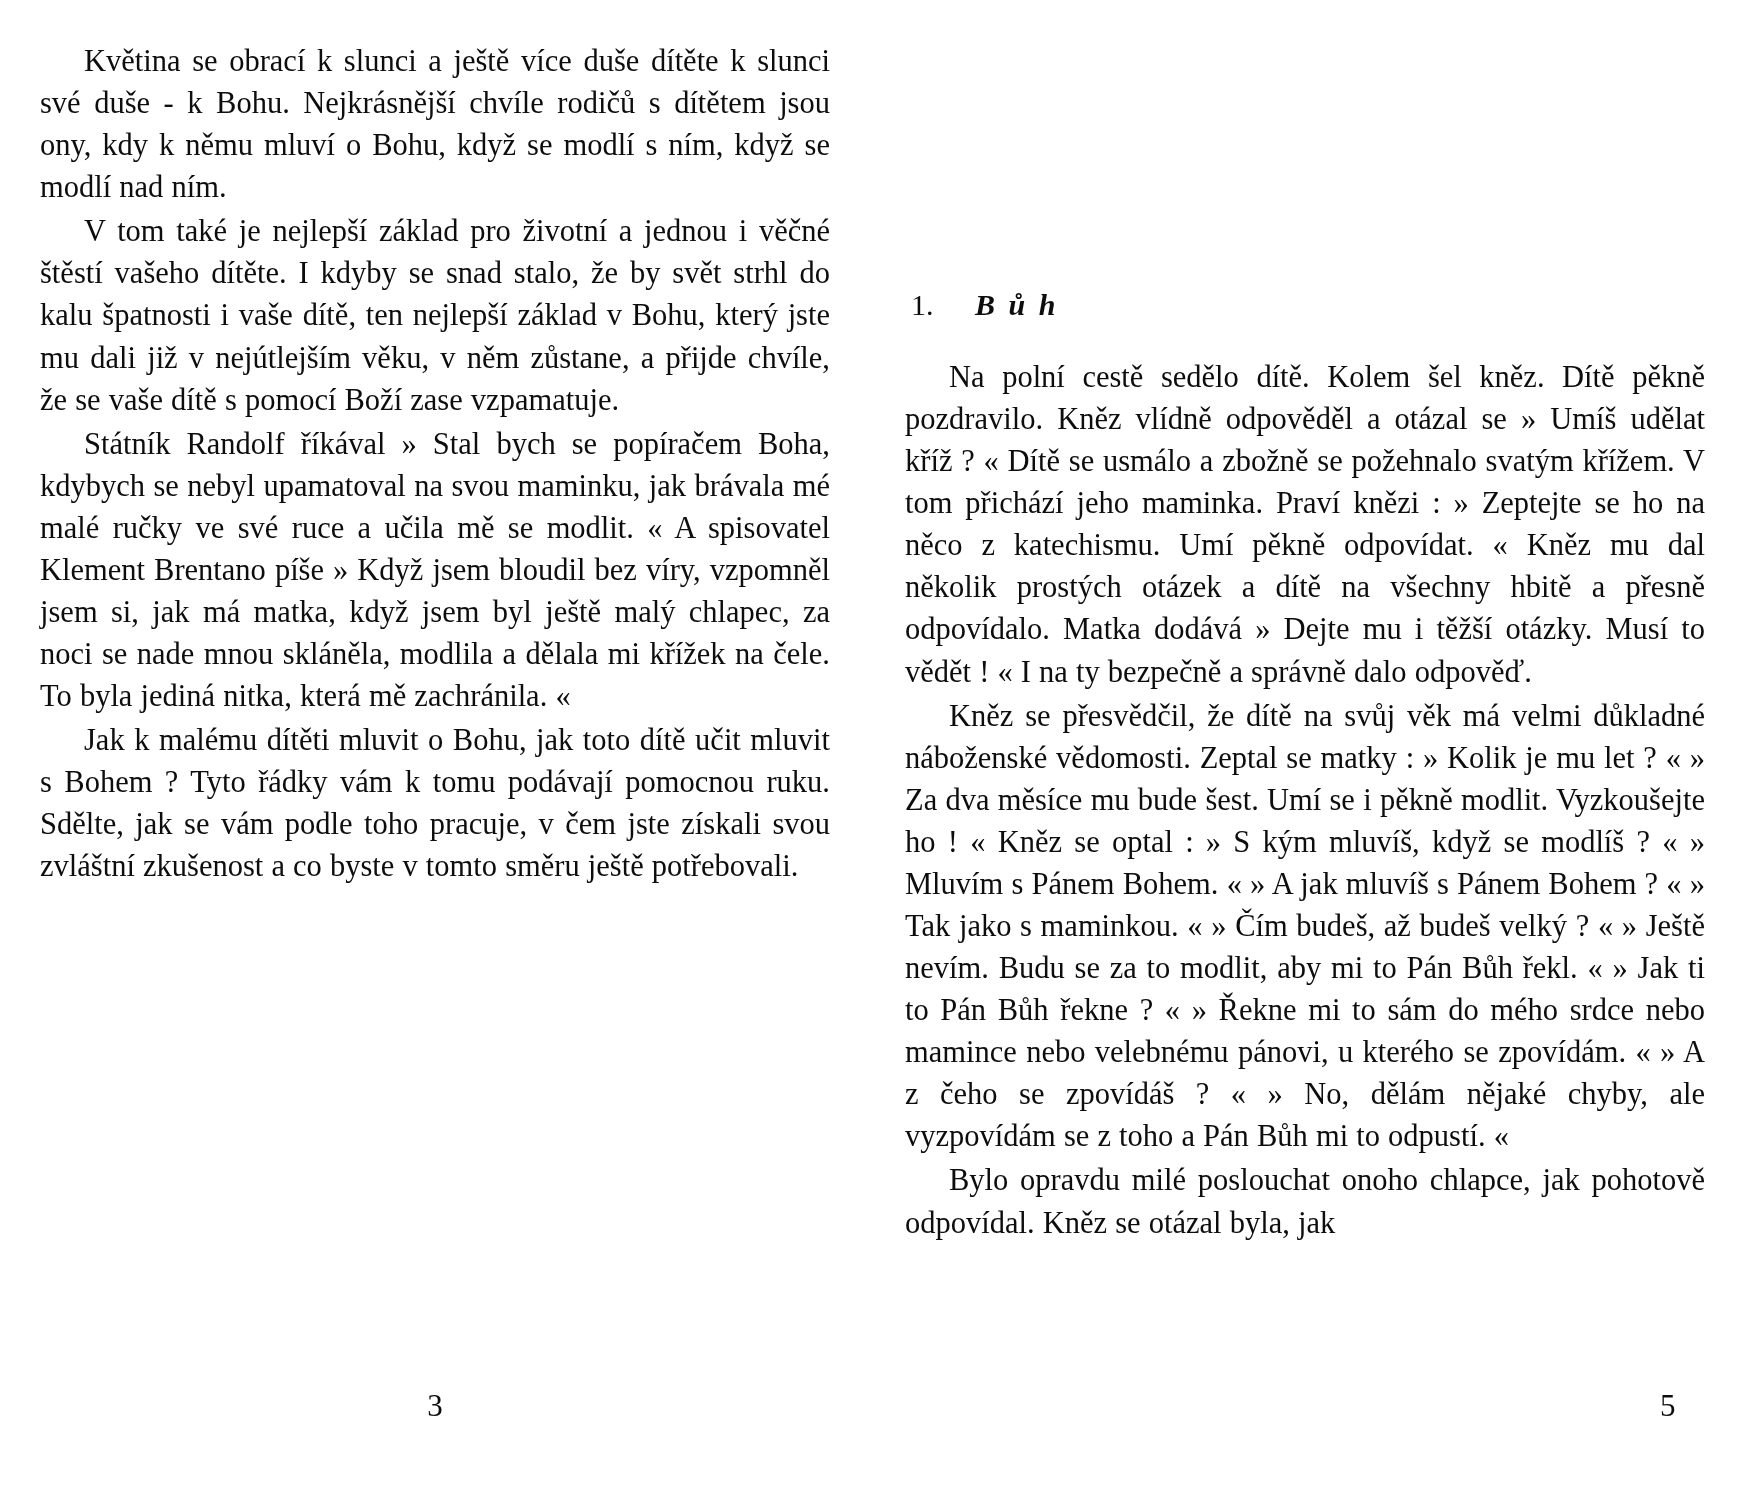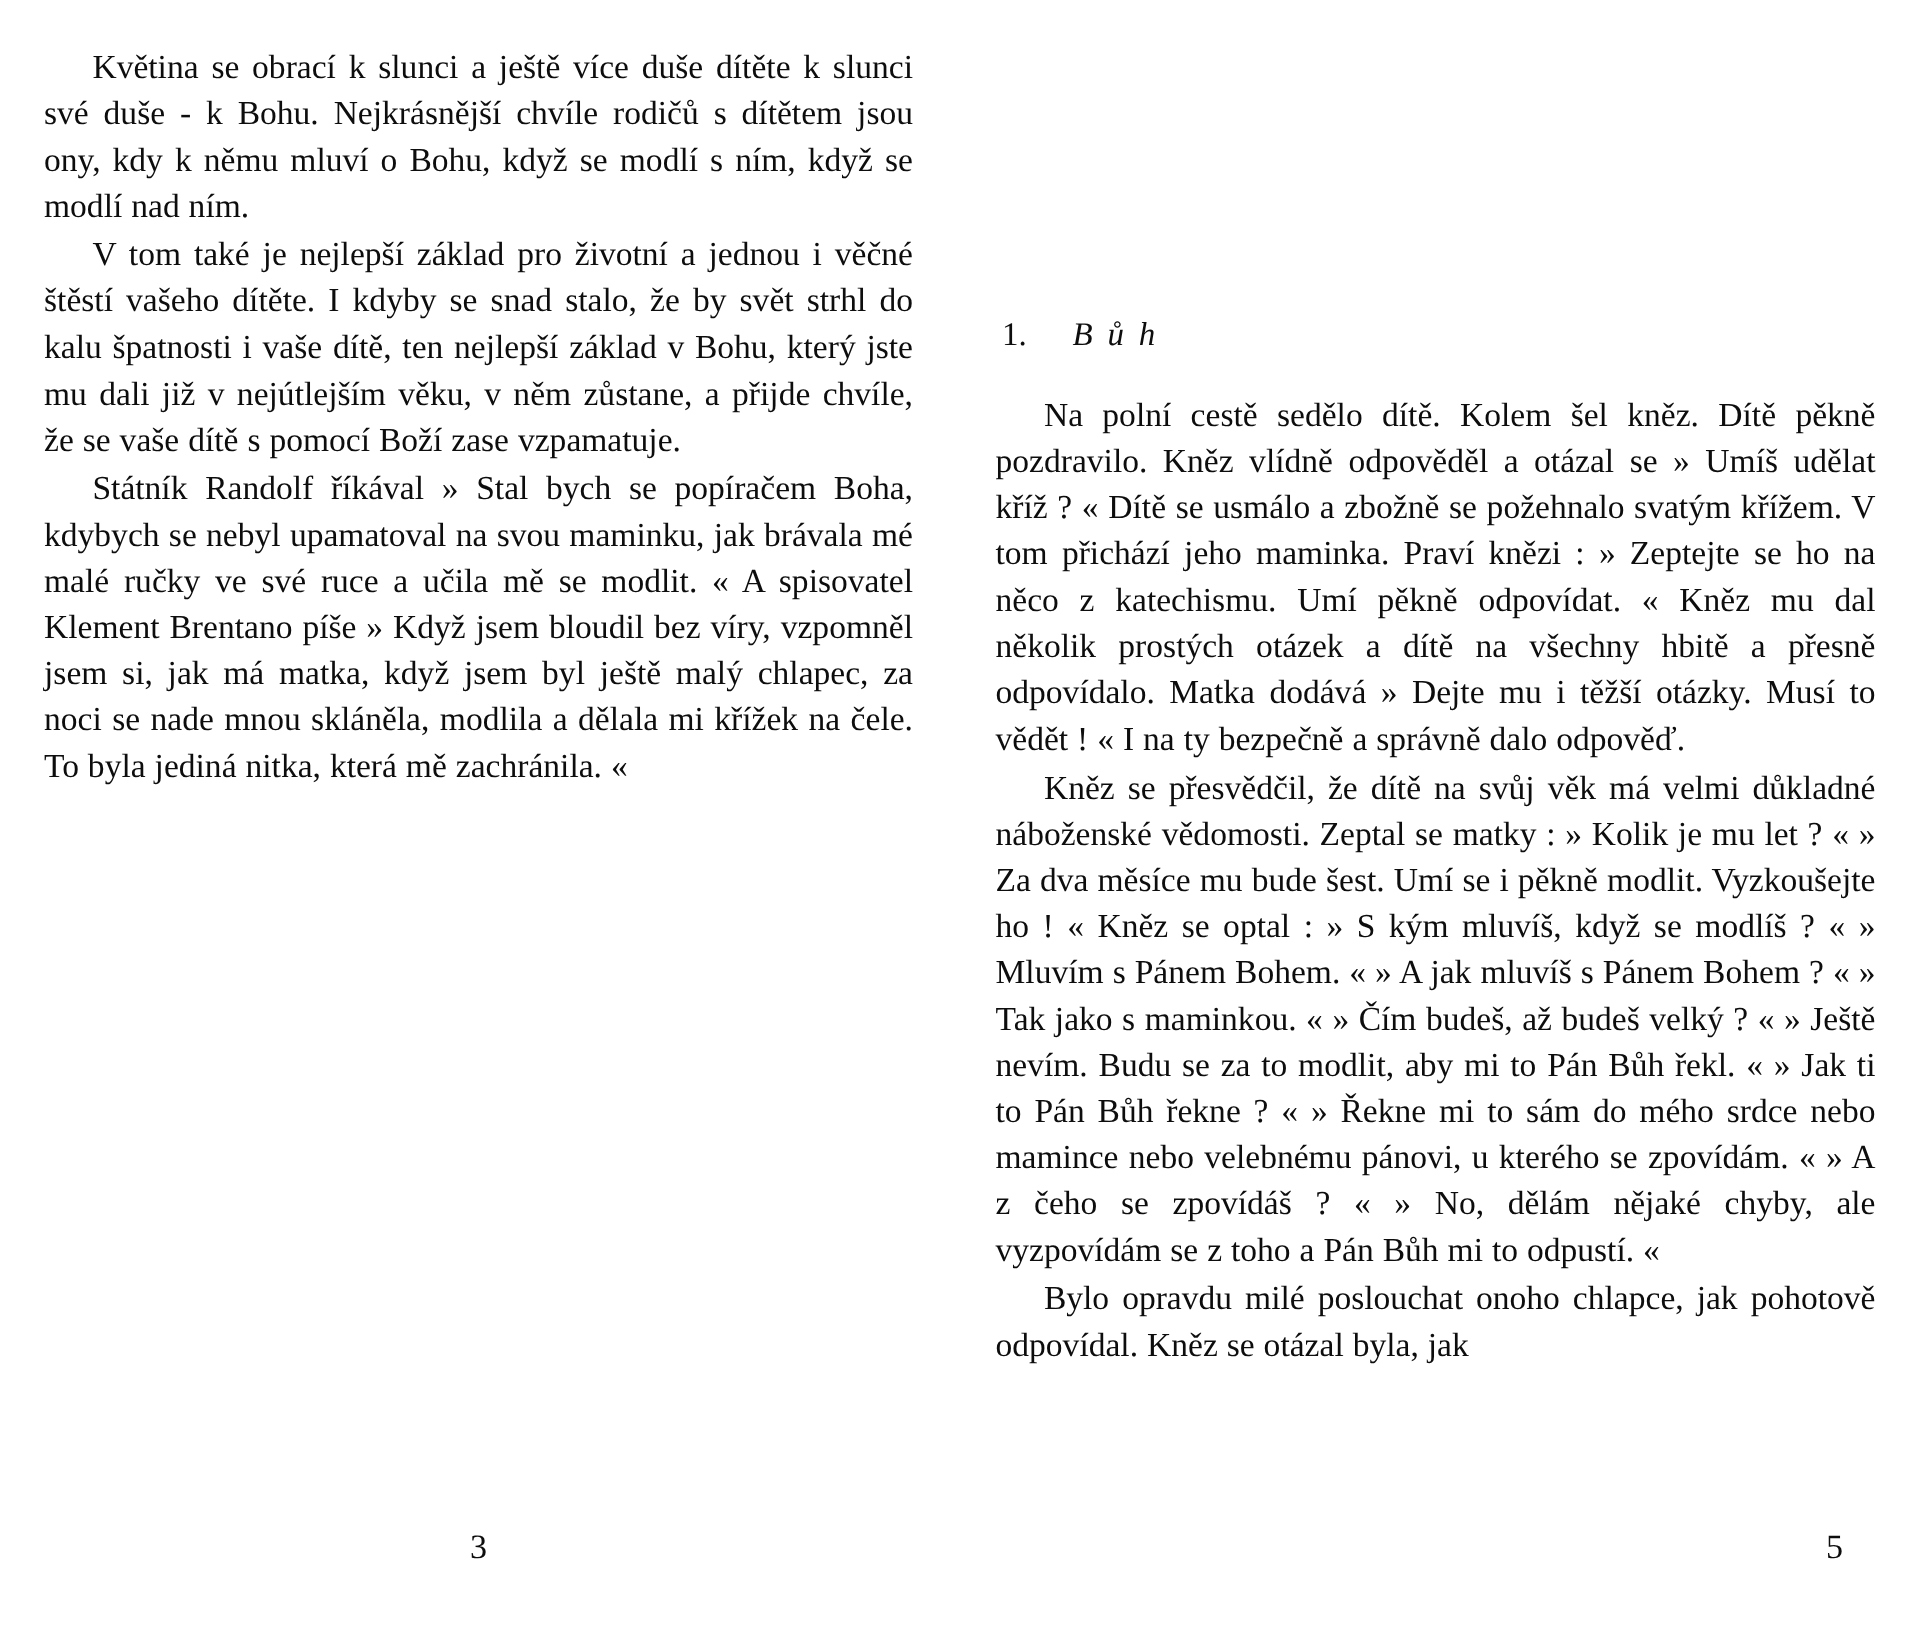--- a/index.html
+++ b/index.html
@@ -49,21 +49,21 @@
   .chapter-line {
     font-size: 30px;
     margin: 248px 0 34px 0;
     padding-left: 6px;
   }
   .chapter-num {
     font-style: normal;
   }
   .chapter-title {
     font-style: italic;
-    font-weight: normal;
+    font-weight: bold;
     letter-spacing: 3px;
     margin-left: 34px;
   }
   .folio {
     position: absolute;
     font-size: 31px;
   }
   .folio-left {
     left: 0;
     right: 0;
@@ -79,20 +79,21 @@
 </style>
 </head>
 <body>
 
 <div class="page">
 
   <div class="col-left">
     <p class="body">Květina se obrací k slunci a ještě více duše dítěte k slunci své duše - k Bohu. Nejkrásnější chvíle rodičů s dítětem jsou ony, kdy k němu mluví o Bohu, když se modlí s ním, když se modlí nad ním.</p>
     <p class="body">V tom také je nejlepší základ pro životní a jednou i věčné štěstí vašeho dítěte. I kdyby se snad stalo, že by svět strhl do kalu špatnosti i vaše dítě, ten nejlepší základ v Bohu, který jste mu dali již v nejútlejším věku, v něm zůstane, a přijde chvíle, že se vaše dítě s pomocí Boží zase vzpamatuje.</p>
     <p class="body">Státník Randolf říkával  » Stal bych se popíračem Boha, kdybych se nebyl upamatoval na svou maminku, jak brávala mé malé ručky ve své ruce a učila mě se modlit. « A spisovatel Klement Brentano píše  » Když jsem bloudil bez víry, vzpomněl jsem si, jak má matka, když jsem byl ještě malý chlapec, za noci se nade mnou skláněla, modlila a dělala mi křížek na čele. To byla jediná nitka, která mě zachránila. «</p>
+    <p class="body">Jak k malému dítěti mluvit o Bohu, jak toto dítě učit mluvit s Bohem ? Tyto řádky vám k tomu podávají pomocnou ruku. Sdělte, jak se vám podle toho pracuje, v čem jste získali svou zvláštní zkušenost a co byste v tomto směru ještě potřebovali.</p>
   </div>
 
   <div class="col-right">
     <div class="chapter-line">
       <span class="chapter-num">1.</span>
       <span class="chapter-title">B ů h</span>
     </div>
     <p class="body">Na polní cestě sedělo dítě. Kolem šel kněz. Dítě pěkně pozdravilo. Kněz vlídně odpověděl a otázal se   » Umíš udělat kříž ? « Dítě se usmálo a zbožně se požehnalo svatým křížem. V tom přichází jeho maminka. Praví knězi : » Zeptejte se ho na něco z katechismu. Umí pěkně odpovídat. « Kněz mu dal několik prostých otázek a dítě na všechny hbitě a přesně odpovídalo. Matka dodává   » Dejte mu i těžší otázky. Musí to vědět ! « I na ty bezpečně a správně dalo odpověď.</p>
     <p class="body">Kněz se přesvědčil, že dítě na svůj věk má velmi důkladné náboženské vědomosti. Zeptal se matky : » Kolik je mu let ? «  » Za dva měsíce mu bude šest. Umí se i pěkně modlit. Vyzkoušejte ho ! « Kněz se optal : » S kým mluvíš, když se modlíš ? « » Mluvím s Pánem Bohem. «  » A jak mluvíš s Pánem Bohem ? «  » Tak jako s maminkou. «  » Čím budeš, až budeš velký ? «  » Ještě nevím. Budu se za to modlit, aby mi to Pán Bůh řekl. « » Jak ti to Pán Bůh řekne ? «  » Řekne mi to sám do mého srdce nebo mamince nebo velebnému pánovi, u kterého se zpovídám. «  » A z čeho se zpovídáš ? « » No, dělám nějaké chyby, ale vyzpovídám se z toho a Pán Bůh mi to odpustí. «</p>
     <p class="body">Bylo opravdu milé poslouchat onoho chlapce, jak pohotově odpovídal. Kněz se otázal byla, jak</p>

